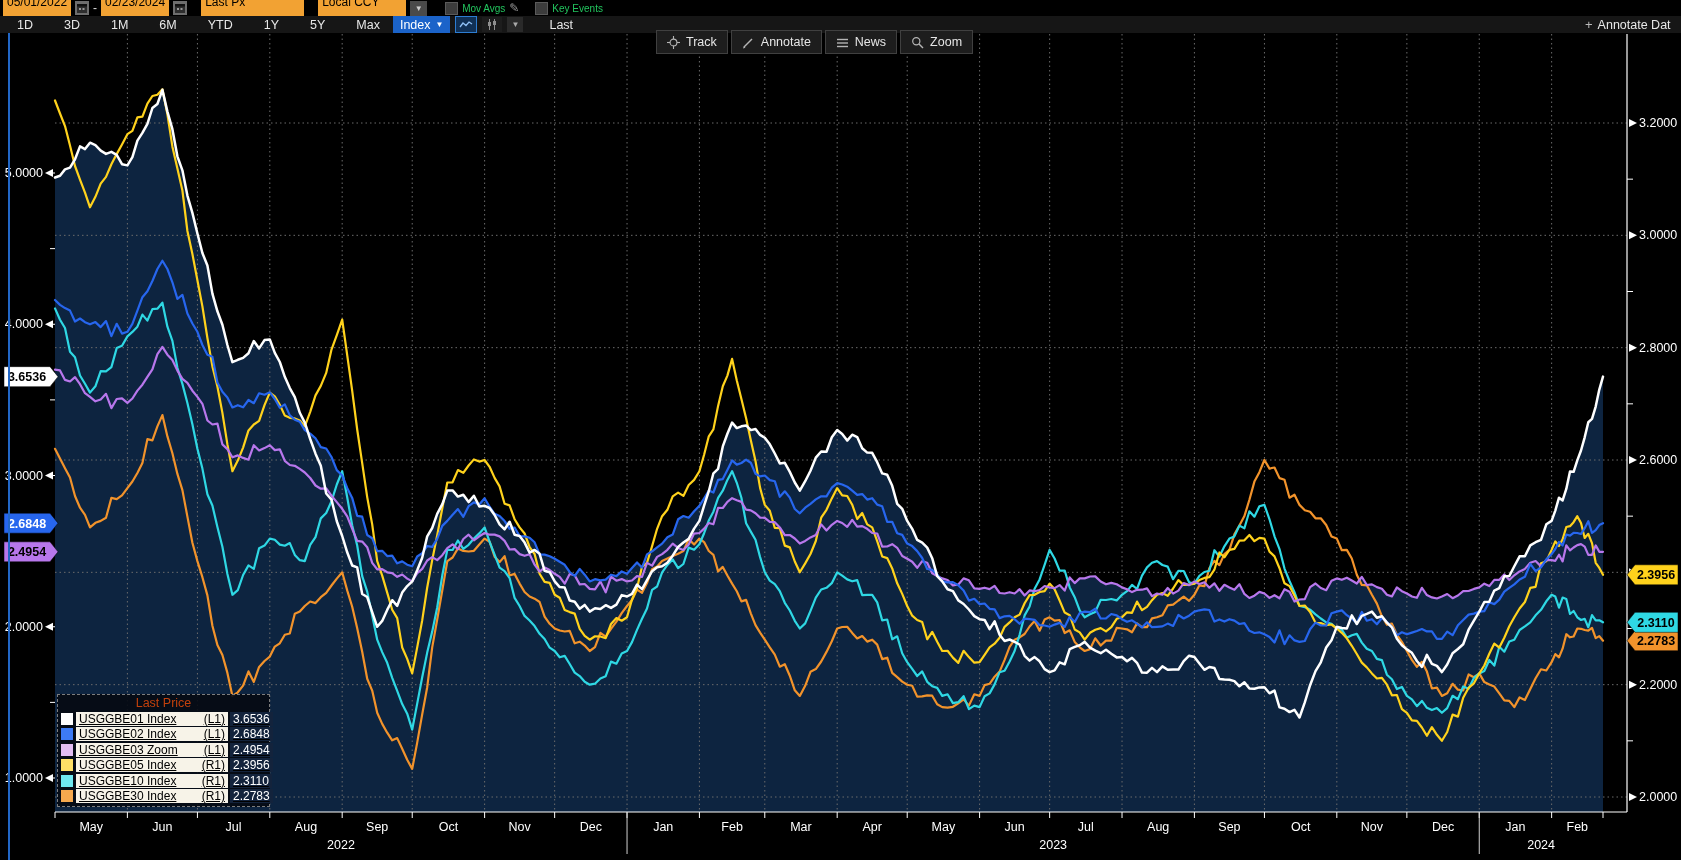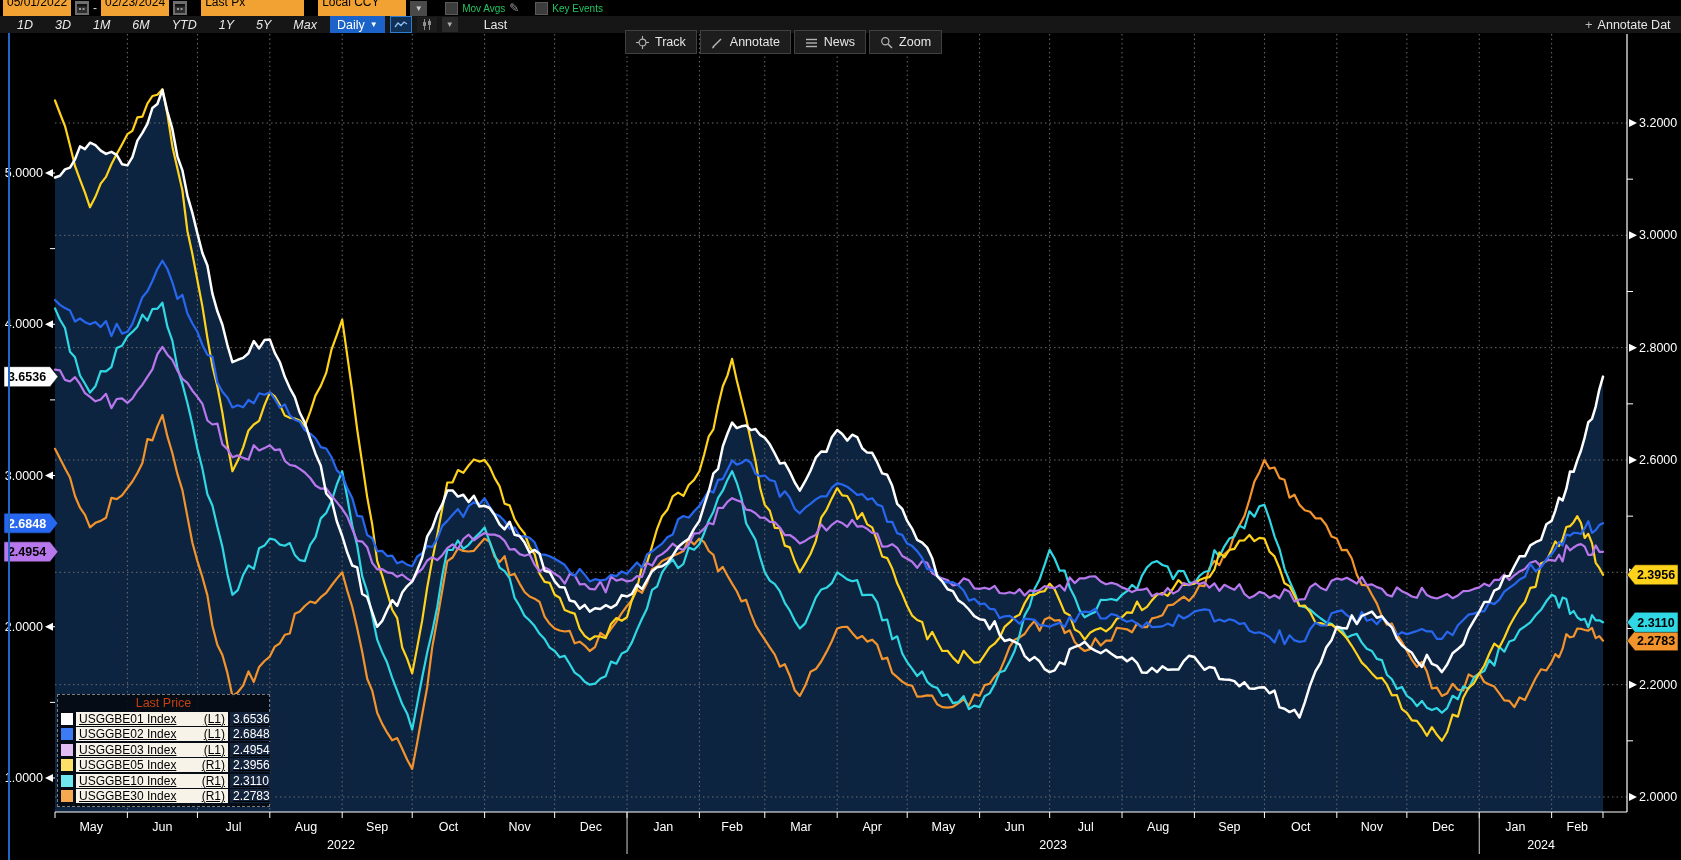--- a/index.html
+++ b/index.html
@@ -12,33 +12,33 @@
   .cal{width:14px;height:14px;background:#6e6e6e;display:inline-flex;align-items:center;justify-content:center;}
   .dash{color:#ddd;font-size:12px;}
   .chk{width:11px;height:11px;background:#3c3c3c;border:1px solid #5a5a5a;display:inline-block;}
   .amber-label{color:#22c55e;font-size:10px;white-space:nowrap;}
   .pencil{color:#9a9a9a;font-size:12px;}
   .dd-box{width:17px;height:15px;background:#4a4a4a;color:#ccc;font-size:8px;
         display:inline-flex;align-items:center;justify-content:center;}
   
   #row2{position:absolute;left:0;top:16px;width:1681px;height:17px;background:#161616;
         display:flex;align-items:center;box-sizing:border-box;padding-left:8px;color:#e8e8e8;font-size:12.5px;}
-  #ranges{display:flex;gap:4px;font-style:italic;}
+  #ranges{display:flex;gap:13px;}
   .rng{padding:0 9px;cursor:pointer;white-space:nowrap;}
   .daily-btn{background:#1b63c9;color:#fff;padding:0 7px;height:17px;display:flex;align-items:center;gap:5px;margin-left:4px;}
   .daily-btn .tri{font-size:8px;}
   .icon-box{width:20px;height:15px;display:flex;align-items:center;justify-content:center;margin-left:5px;}
   .icon-line{border:1px solid #2d7dd2;background:#103055;}
   .icon-candle{background:#1d1d1d;}
   .icon-dd{background:#2a2a2a;color:#aaa;font-size:8px;width:16px;}
   .table-btn{margin-left:16px;padding:0 10px;}
   #related{margin-left:auto;display:flex;align-items:center;gap:5px;padding-right:0;white-space:nowrap;overflow:hidden;width:96px;}
   #related .plus{color:#bbb;font-size:13px;}
   
-  #chart-btns{position:absolute;left:625px;top:30px;display:flex;gap:3px;z-index:6;border-radius:11px;}
+  #chart-btns{position:absolute;left:656px;top:30px;display:flex;gap:3px;z-index:6;border-radius:11px;}
   .cbtn{height:22px;background:#1d1d1d;border:1px solid #404040;color:#e6e6e6;font-size:12.5px;
         display:flex;align-items:center;gap:6px;padding:0 10px;cursor:pointer;}
   .cbtn svg{display:block;}
   
   #legend{position:absolute;left:57px;top:694px;width:213px;background:rgba(6,10,18,0.9);
         border:1px dashed #7d7d7d;z-index:7;box-sizing:border-box;padding:1px 3px 2px 3px;}
   #legend-title{color:#c2410c;font-size:12.5px;text-align:center;height:15px;line-height:15px;}
   .lrow{display:flex;align-items:center;height:15.5px;cursor:pointer;text-decoration:underline;}
   .swatch{width:12px;height:12px;margin-right:3px;flex:0 0 12px;}
   .lname{background:#f7f3e8;color:#000;font-size:12px;height:14px;line-height:14px;
@@ -232,21 +232,21 @@
       <span class="rng">1D</span>
       <span class="rng">3D</span>
       <span class="rng">1M</span>
       <span class="rng">6M</span>
       <span class="rng">YTD</span>
       <span class="rng">1Y</span>
       <span class="rng">5Y</span>
       <span class="rng">Max</span>
     </span>
   <span class="daily-btn">
-    <span>Daily</span>
+    <span>Index</span>
     <span class="tri">▼</span>
   </span>
   <span class="icon-box icon-line">
     <svg width="14" height="9">
         <polyline points="1,7 4,3 7,5.5 10,2 13,4" fill="none" stroke="#8fc0f5" stroke-width="1.3"></polyline>
       </svg>
   </span>
   <span class="icon-box icon-candle">
     <svg width="12" height="11">
         <line x1="3.5" y1="0" x2="3.5" y2="11" stroke="#8f8f8f" stroke-width="1"></line>
@@ -313,21 +313,21 @@
         <span class="swatch" style="background: rgb(61, 123, 245);"></span>
         <span class="lname">
           <span>USGGBE02 Index</span>
           <span>(L1)</span>
         </span>
         <span class="lval">2.6848</span>
       </div>
       <div class="lrow">
         <span class="swatch" style="background: rgb(226, 189, 242);"></span>
         <span class="lname">
-          <span>USGGBE03 Index</span>
+          <span>USGGBE03 Zoom</span>
           <span>(L1)</span>
         </span>
         <span class="lval">2.4954</span>
       </div>
       <div class="lrow">
         <span class="swatch" style="background: rgb(255, 224, 102);"></span>
         <span class="lname">
           <span>USGGBE05 Index</span>
           <span>(R1)</span>
         </span>

